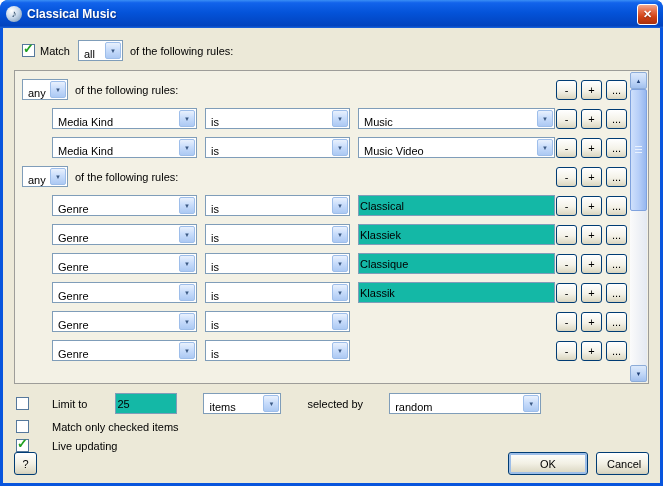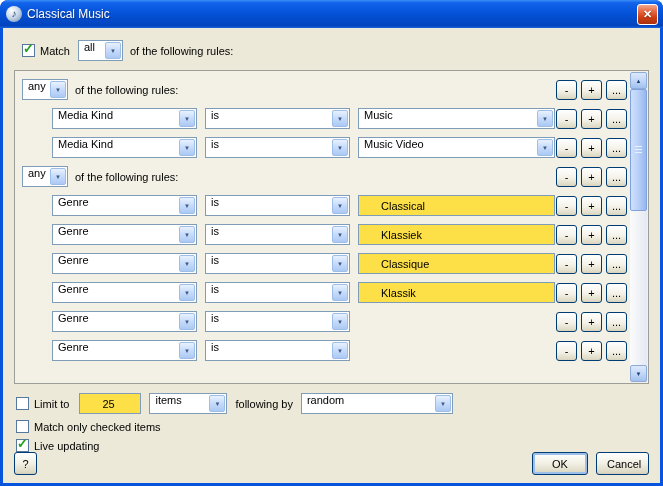--- a/index.html
+++ b/index.html
@@ -9,42 +9,42 @@
   .window { width:663px; height:486px; border-radius:8px 8px 0 0; background:#0855DD;
             display:flex; flex-direction:column; overflow:hidden; }
 
   
   .titlebar { flex:0 0 28px; display:flex; align-items:center; gap:5px; padding:0 5px 0 6px;
               border-radius:7px 7px 0 0;
               background:linear-gradient(180deg,#3A8EF5 0%,#1263EB 10%,#0453D9 45%,#0243BE 92%,#1C66DE 100%); }
   .app-icon { width:16px; height:16px; border-radius:50%; flex:0 0 16px;
               background:radial-gradient(circle at 35% 30%,#ffffff 0%,#C8D8EA 45%,#8FA9C4 80%,#5F7FA0 100%);
               color:#23415E; font-size:10px; line-height:16px; text-align:center; }
-  .title-text { color:#fff; font-weight:normal; font-size:12px; text-shadow:1px 1px 1px #0B3488; }
+  .title-text { color:#fff; font-weight:bold; font-size:12px; text-shadow:1px 1px 1px #0B3488; }
   .close-btn { margin-left:auto; width:21px; height:21px; border:1px solid #fff; border-radius:3px;
                background:linear-gradient(180deg,#F2A88E 0%,#E56F4A 30%,#D24215 62%,#A8300C 100%);
                color:#fff; font-size:11px; font-weight:bold; display:flex; align-items:center; justify-content:center;
                text-shadow:0 1px 1px #7E1D00; padding:0; }
 
   .body { flex:1; margin:0 3px 3px; background:#ECE9D8; display:flex; flex-direction:column; min-height:0; }
 
   
   .cb { width:13px; height:13px; flex:0 0 13px; background:#fff; border:1px solid #55789C; position:relative; }
   .check { position:absolute; left:0; top:-3px; color:#21A121; font-size:13px; font-weight:bold; line-height:13px; }
   .lbl { margin-left:5px; white-space:nowrap; }
 
   .combo { height:21px; background:#fff; border:1px solid #7F9DB9; position:relative;
-           display:flex; align-items:flex-start; padding:0 20px 0 5px; flex:0 0 auto; }
+           display:flex; align-items:flex-end; padding:0 20px 0 5px; flex:0 0 auto; }
   .combo-text { white-space:nowrap; overflow:hidden; }
   .combo-arrow { position:absolute; right:1px; top:1px; width:16px; height:17px; border-radius:2px;
                  background:linear-gradient(180deg,#E9F1FD 0%,#C9DDFB 45%,#ACC9F3 100%);
                  border:1px solid #9EBEEA; color:#3C5A84; font-size:6px;
                  display:flex; align-items:center; justify-content:center; }
 
-  .textfield { height:21px; background:#fde047; border:1px solid #7F9DB9; padding:2px 22px;
+  .textfield { height:21px; background:#14b8a6; border:1px solid #7F9DB9; padding:2px 1px;
                font-family:inherit; font-size:11px; flex:0 0 auto; }
 
   .w45{width:45px} .w46{width:46px} .w62{width:62px} .w78{width:78px} .w132{width:152px}
   .w145{width:145px} .w197{width:197px}
   .ml8{margin-left:8px} .ml10{margin-left:10px}
 
   
   .match-row { margin:12px 0 0 19px; display:flex; align-items:center; height:21px; }
   .match-row .combo { margin-left:8px; }
   .match-row .suffix { margin-left:7px; }
@@ -67,29 +67,29 @@
             background:linear-gradient(180deg,#DCE9FB 0%,#C0D6F7 55%,#A2C0EE 100%);
             color:#1F3F77; font-size:6px; display:flex; align-items:center; justify-content:center; }
   .sb-track { flex:1; position:relative; }
   .sb-thumb { position:absolute; top:0; left:0; right:0; height:122px;
               background:linear-gradient(90deg,#CFE0FB 0%,#B7CFF8 50%,#96B7EF 100%);
               border:1px solid #7FA2DE; border-radius:2px; }
   .sb-thumb::after { content:""; position:absolute; left:4px; right:4px; top:50%; margin-top:-4px; height:8px;
               background:repeating-linear-gradient(180deg,#EAF2FE 0px,#EAF2FE 1px,transparent 1px,transparent 3px); }
 
   
-  .opt-row { margin:9px 0 0 13px; display:flex; align-items:center; height:21px; }
+  .opt-row { margin:9px 0 0 13px; display:flex; align-items:center; height:21px;gap:18px; }
   .opt-row.small { height:15px; margin-top:6px;align-items:flex-end; }
 
   
   .footer { margin-top:auto; padding:0 11px 8px; display:flex; align-items:center; }
   .btn { height:23px; border:1px solid #003C74; border-radius:3px; font-size:11px; font-family:inherit; padding:0 10px;
          background:linear-gradient(180deg,#FFFFFF 0%,#F2F0E4 50%,#DCD8C4 92%,#CFCBB8 100%); }
   .help-btn { width:23px; padding:0; }
-  .ok-btn { width:56px; margin-left:auto; box-shadow:inset 0 0 0 2px #9DBEE8; }
+  .ok-btn { width:80px; margin-left:auto; box-shadow:inset 0 0 0 2px #9DBEE8; }
   .cancel-btn { width:53px; margin-left:8px; }
 </style>
 </head>
 <body>
 
 <div class="window">
 
   <div class="titlebar">
     <span class="app-icon">♪</span>
     <span class="title-text">Classical Music</span>
@@ -297,21 +297,21 @@
     </div>
 
     <div class="opt-row">
       <span class="cb"></span>
       <span class="lbl">Limit to</span>
       <input class="textfield w62 ml10" value="25" style="">
       <div class="combo w78 ml8">
         <span class="combo-text">items</span>
         <span class="combo-arrow">▼</span>
       </div>
-      <span class="lbl ml8">following by</span>
+      <span class="lbl ml8">selected by</span>
       <div class="combo w132 ml8">
         <span class="combo-text">random</span>
         <span class="combo-arrow">▼</span>
       </div>
     </div>
 
     <div class="opt-row small">
       <span class="cb"></span>
       <span class="lbl">Match only checked items</span>
     </div>

